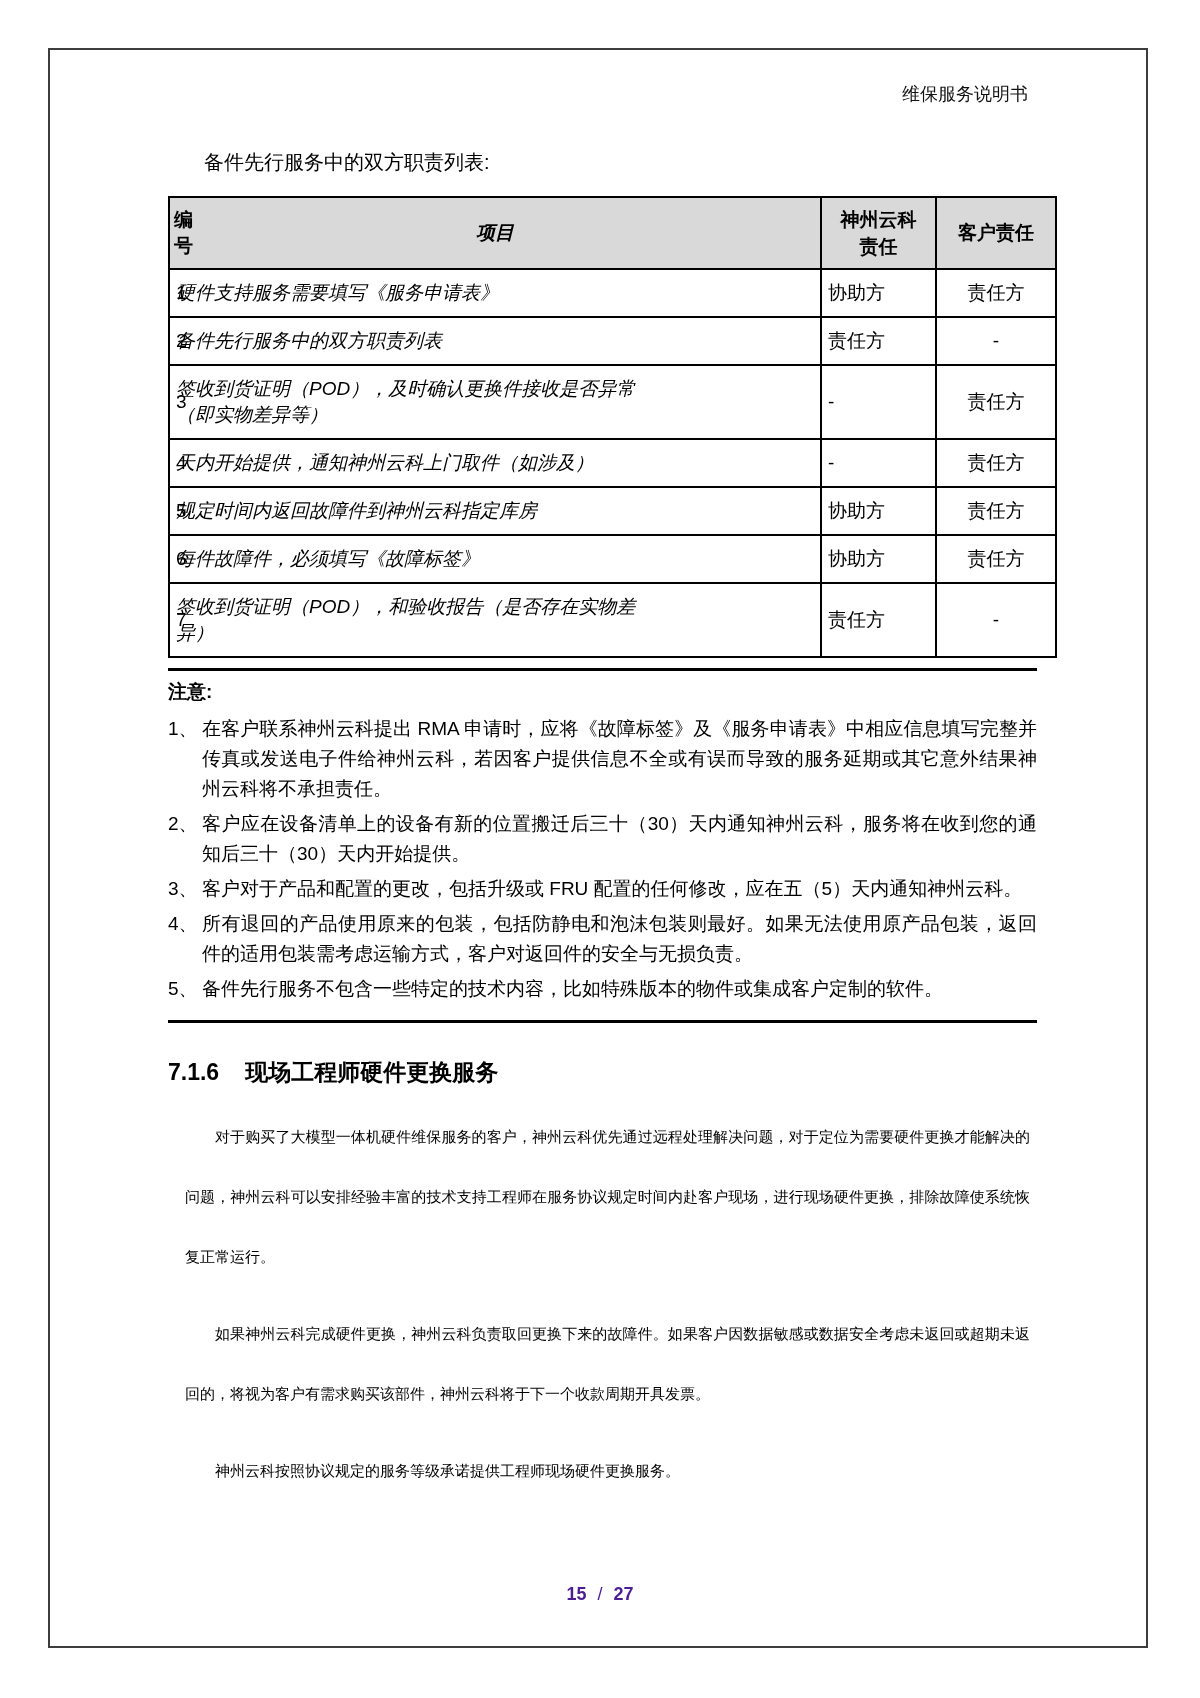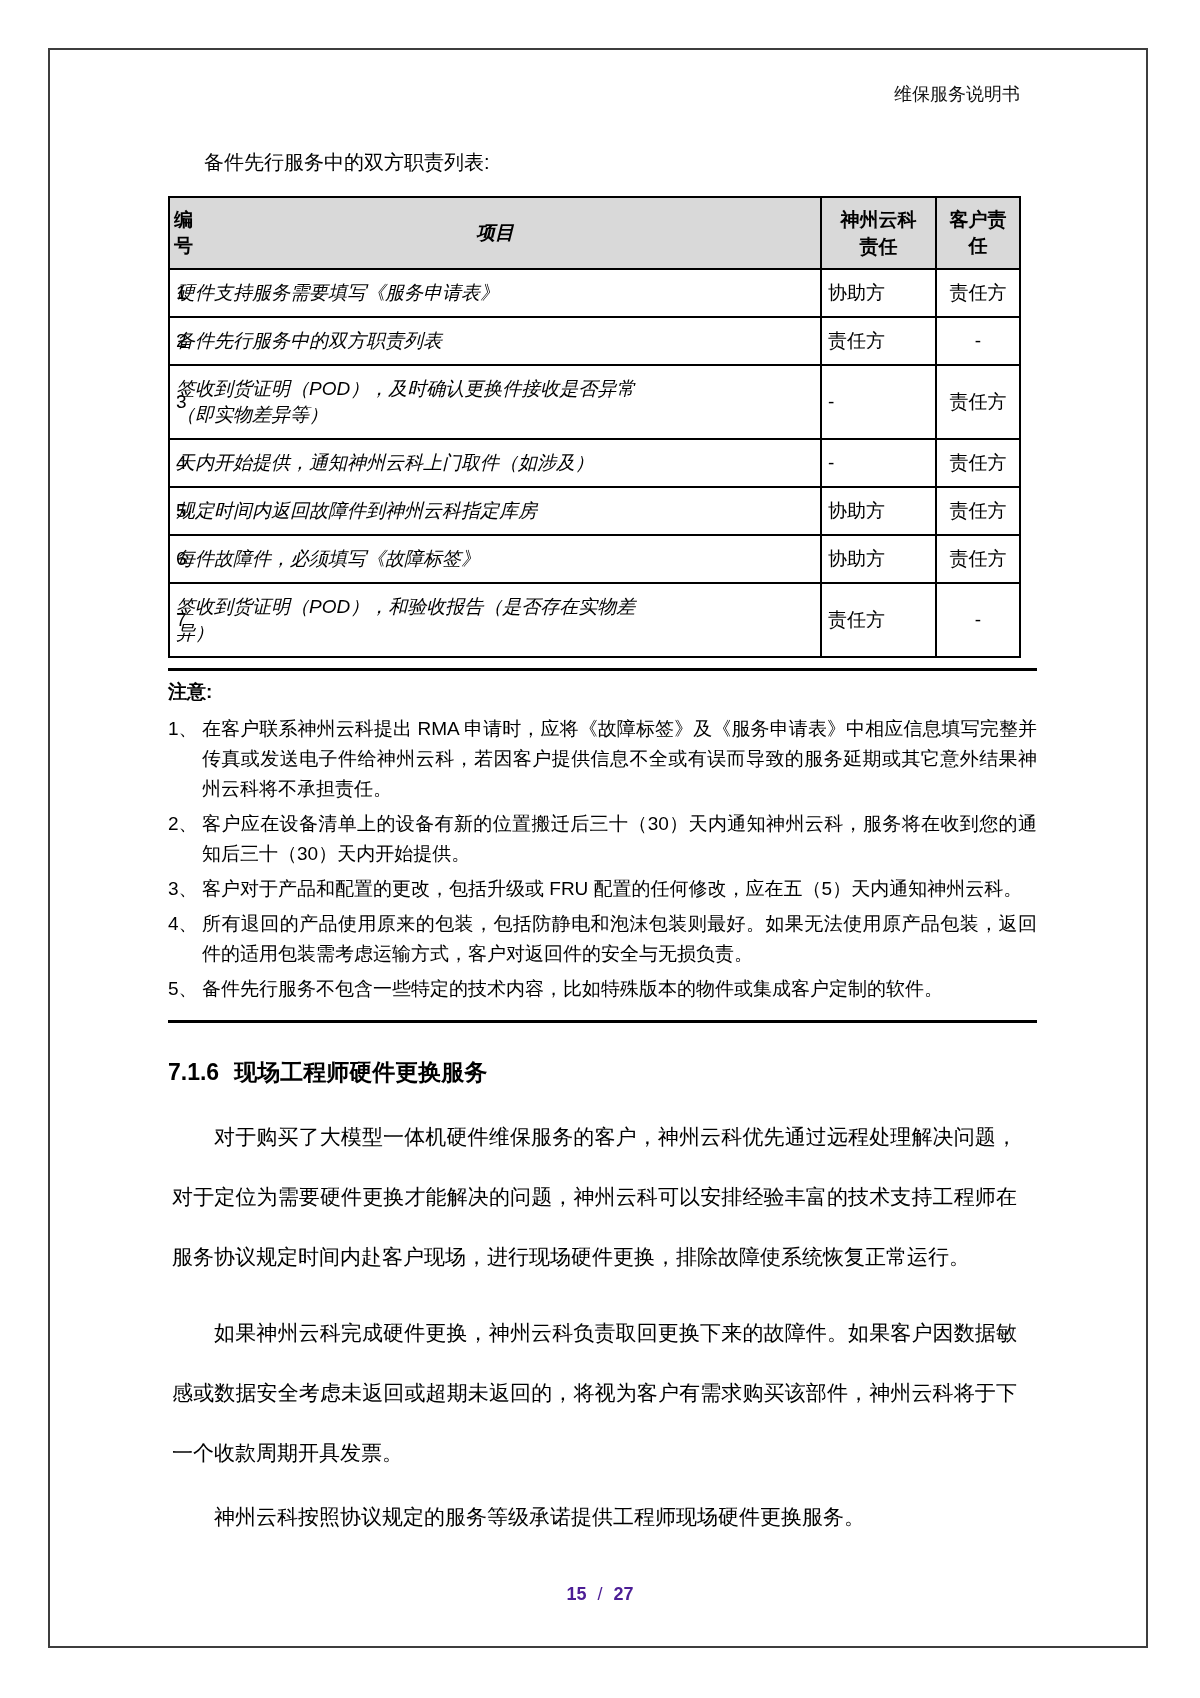--- a/index.html
+++ b/index.html
@@ -5,53 +5,53 @@
   html,body{margin:0;padding:0;}
   body{
     width:1200px;height:1698px;background:#ffffff;color:#000;
     font-family:"Liberation Sans",sans-serif;position:relative;overflow:hidden;
   }
   .page-border{
     position:absolute;left:48px;top:48px;width:1100px;height:1600px;
     border:2px solid #3d3d3d;box-sizing:border-box;pointer-events:none;
   }
   .doc-header{
-    position:absolute;top:82px;left:0;width:1020px;text-align:right;
+    position:absolute;top:82px;left:8px;width:1020px;text-align:right;
     font-family:"DejaVu Serif","Liberation Serif",serif;font-size:18px;color:#111;
   }
   .content{position:absolute;left:168px;top:148px;width:872px;}
   .intro{margin:0 0 20px 36px;font-size:20px;line-height:28px;}
   table.resp{
     border-collapse:collapse;font-size:19px;
     table-layout:fixed;width:832px;
   }
   table.resp th,table.resp td{
     border:2px solid #000;vertical-align:middle;line-height:26px;
     padding:10px 6px;box-sizing:border-box;
   }
   table.resp th{background:#d9d9d9;font-weight:bold;text-align:center;padding:8px 4px;}
   td.c-no{width:73px;text-align:center;}
   td.c-item,th.c-item{width:652px;font-style:italic;}
   td.c-item{text-align:left;padding-left:14px;padding-right:10px;white-space:pre-wrap;}
   td.c-vendor,th.c-vendor{width:115px;}
-  td.c-customer,th.c-customer{width:84px;text-align:center;}
+  td.c-customer,th.c-customer{width:120px;text-align:center;}
   th.c-vendor span{display:block;line-height:27px;}
   .thick-rule{height:3px;background:#000;border:0;margin:10px 0 0 0;width:869px;}
   .notes-label{margin-top:8px;font-size:19px;font-weight:bold;line-height:26px;}
   .notes-list{margin-top:9px;width:869px;}
   .note-item{display:flex;margin-bottom:5px;font-size:19px;line-height:30px;}
   .note-num{flex:none;width:34px;}
   .note-text{flex:1;text-align:justify;}
   .rule-2{margin-top:16px;}
   .section-heading{
-    margin-top:34px;display:flex;align-items:baseline;gap:15px;
+    margin-top:34px;display:flex;align-items:baseline;gap:26px;
     font-size:23px;font-weight:bold;line-height:30px;
   }
   .para{
-    width:845px;margin:4px;font-size:21px;line-height:60px;
+    width:845px;margin:17px;font-size:15px;line-height:60px;
     text-indent:2em;text-align:justify;
   }
   .para-1{margin-top:20px;}
   .para-2{margin-top:16px;}
   .para-3{margin-top:2px;}
   .page-footer{
     position:absolute;top:1584px;left:0;width:1200px;text-align:center;
     font-family:Liberation Sans, sans-serif;font-size:18px;color:#4c1d95;
   }
   .page-footer .pg-num{font-weight:bold;}

